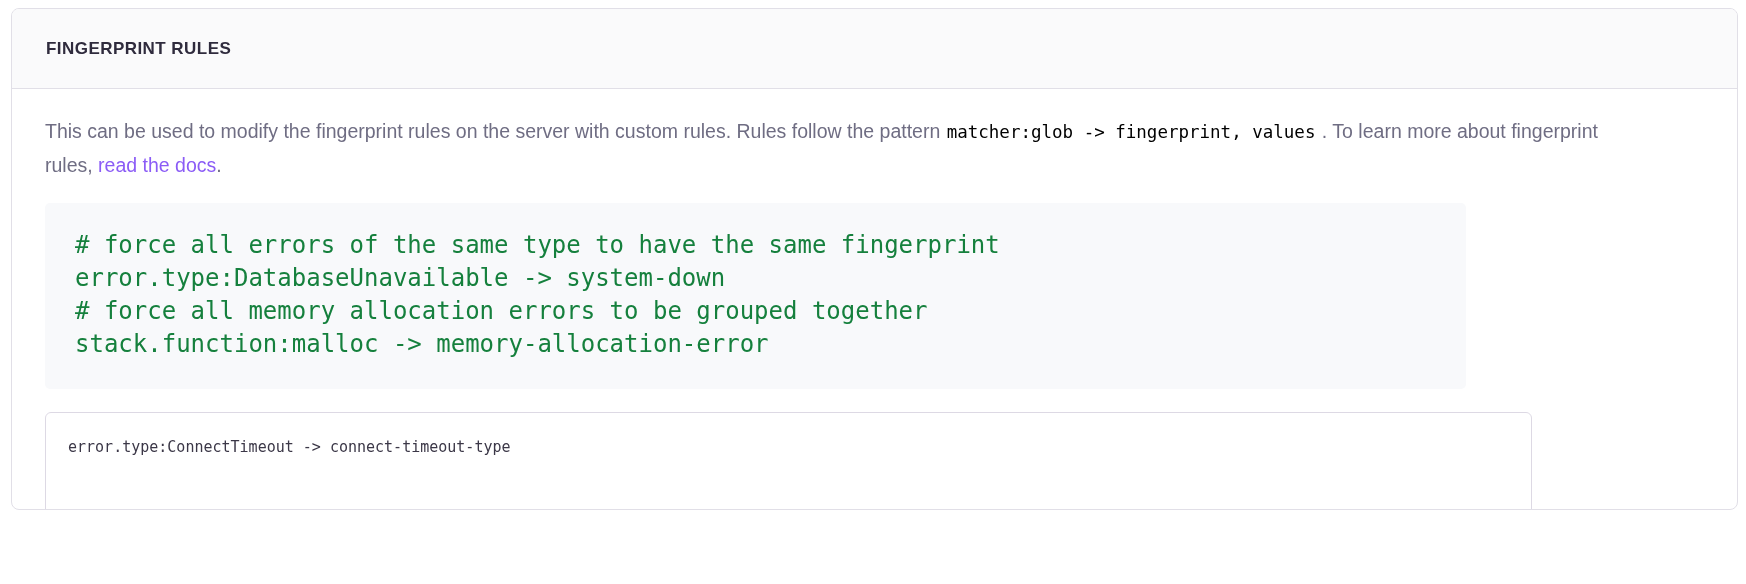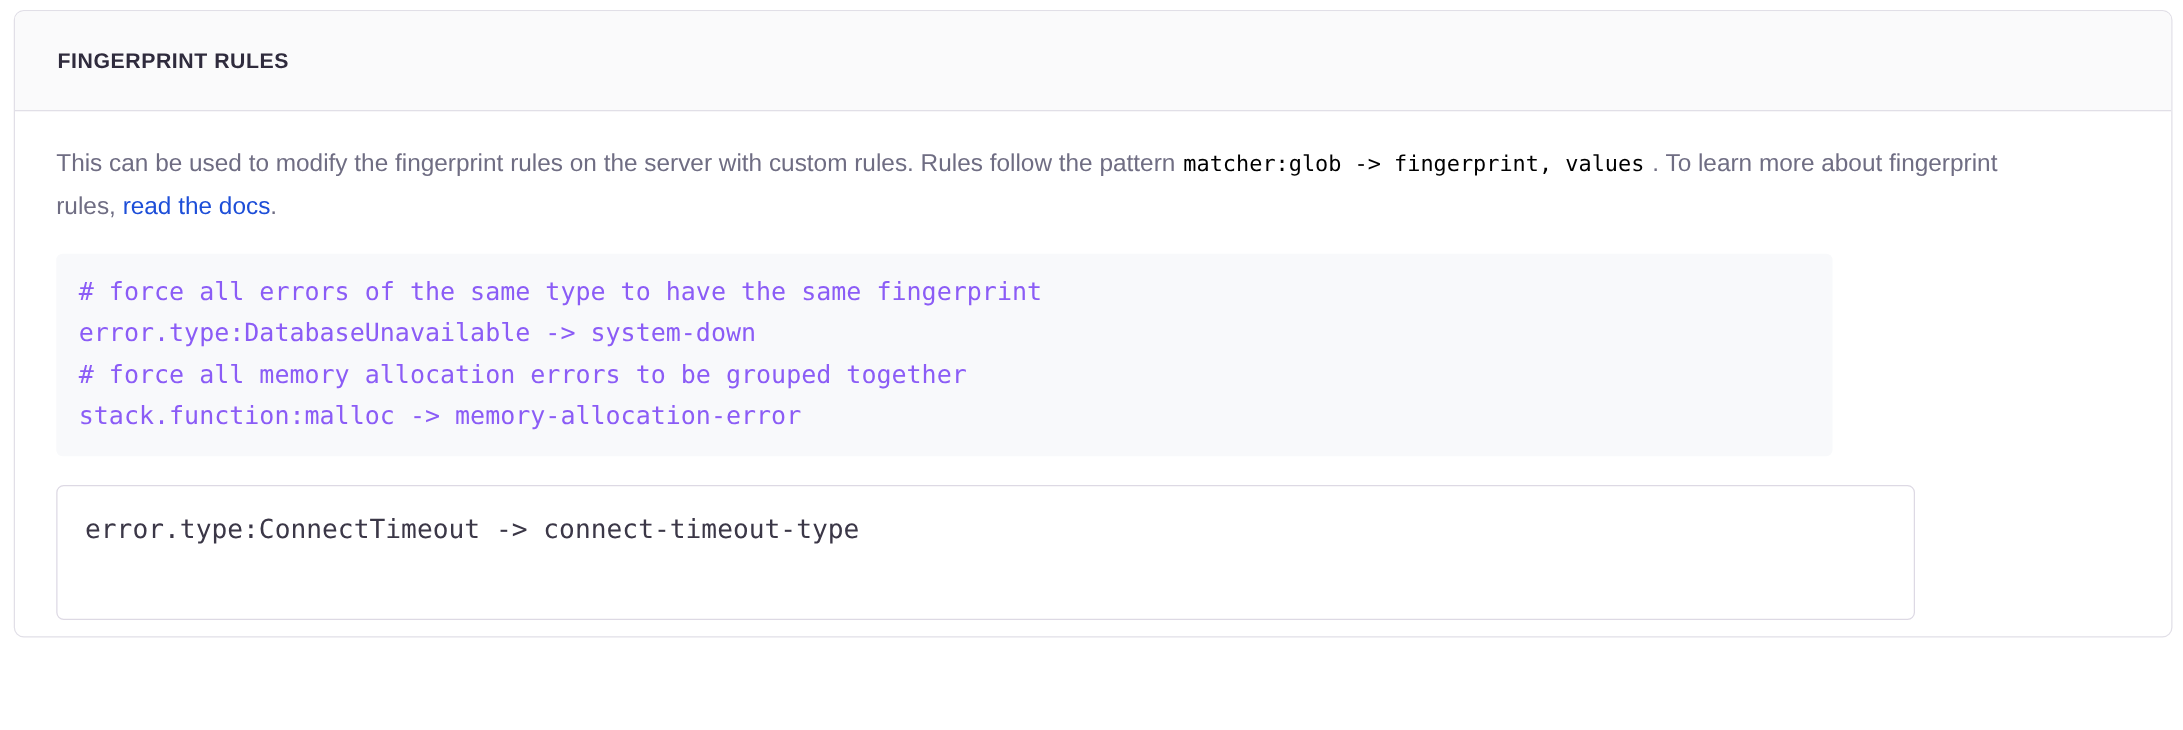--- a/index.html
+++ b/index.html
@@ -71,54 +71,54 @@
 
   .description code {
     font-family: "DejaVu Sans Mono", "Liberation Mono", monospace;
     font-size: 17.5px;
     color: #000000;
     white-space: pre;
     padding: 0 1px;
   }
 
   .docs-link {
-    color: #1d4ed8;
+    color: #8b5cf6;
     text-decoration: none;
   }
 
   
   .code-block {
     background: #f8f9fb;
     border-radius: 5px;
     padding: 14px 18px 16px 18px;
     margin: 0 0 23px 0;
     width: 1421px;
     box-sizing: border-box;
   }
 
   .code-block pre {
-    margin: 0;
+    margin: 12px;
     font-family: "DejaVu Sans Mono", "Liberation Mono", monospace;
-    font-size: 20px;
+    font-size: 24px;
     line-height: 33px;
-    color: #8b5cf6;
+    color: #15803d;
     white-space: pre;
   }
 
   
   .rules-field {
     box-sizing: border-box;
     width: 1487px;
     height: 108px;
     background: #ffffff;
     border: 1px solid #ddd9e4;
     border-radius: 6px;
     padding: 18px 22px;
     font-family: "DejaVu Sans Mono", "Liberation Mono", monospace;
-    font-size: 21px;
+    font-size: 15px;
     line-height: 33px;
     color: #3b3747;
     resize: none;
     outline: none;
     overflow: hidden;
     white-space: pre;
     display: block;
   }
   .rules-field::placeholder { color: #a9a6b6; }
 </style>

